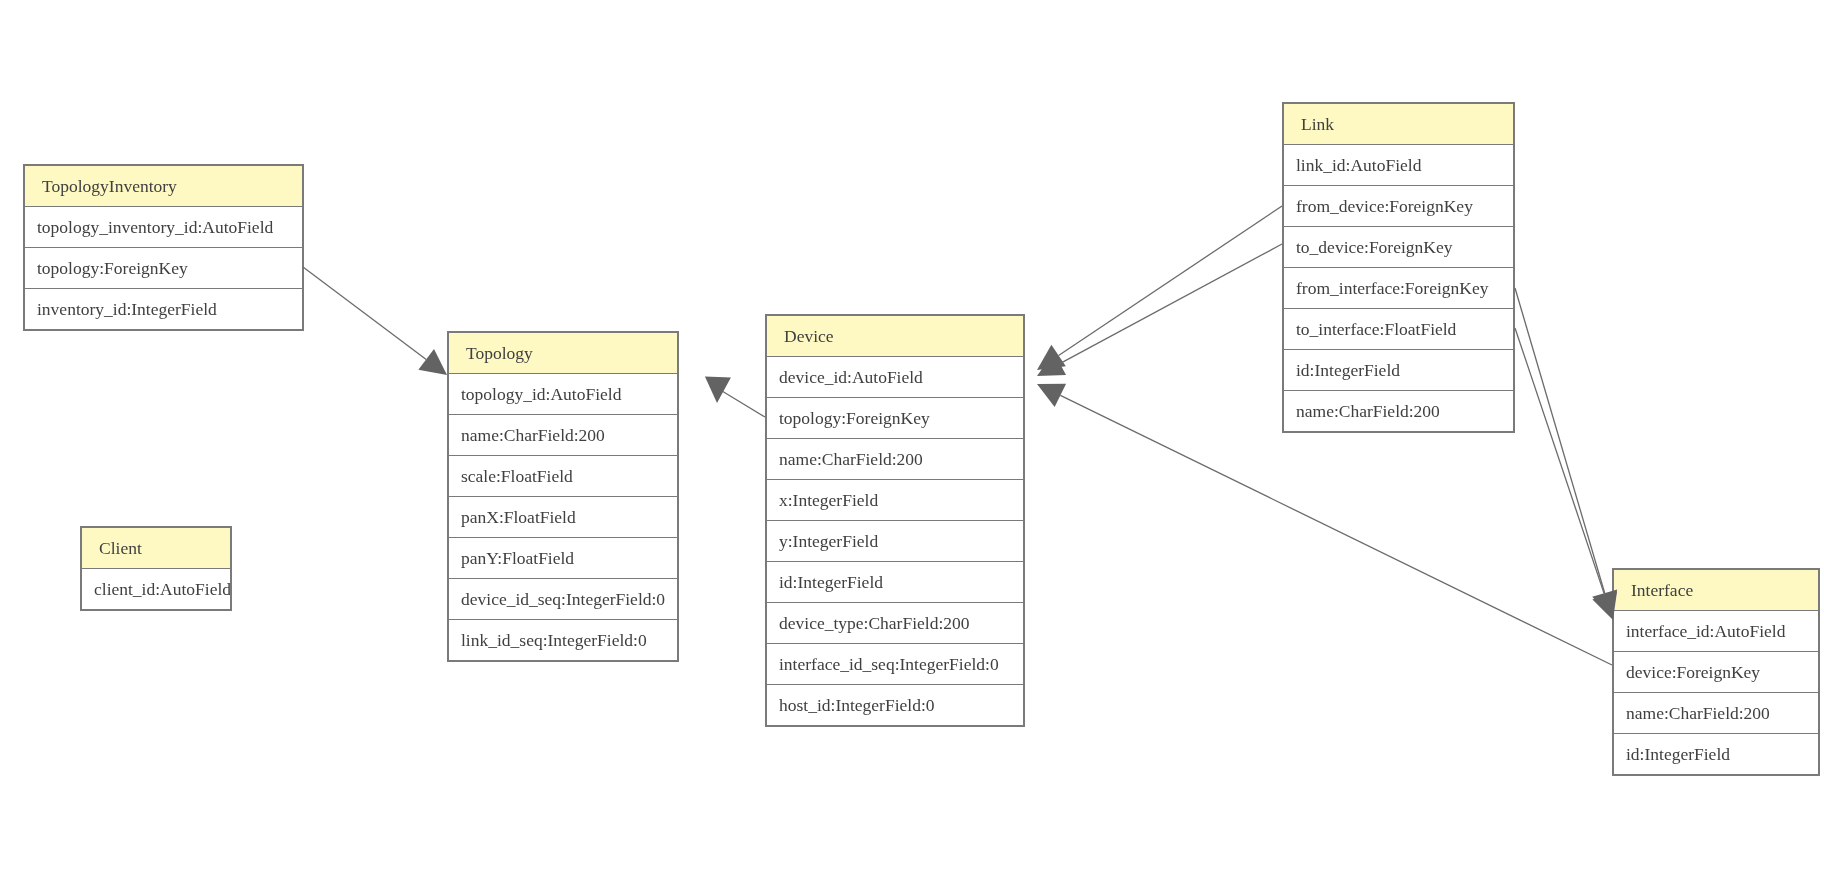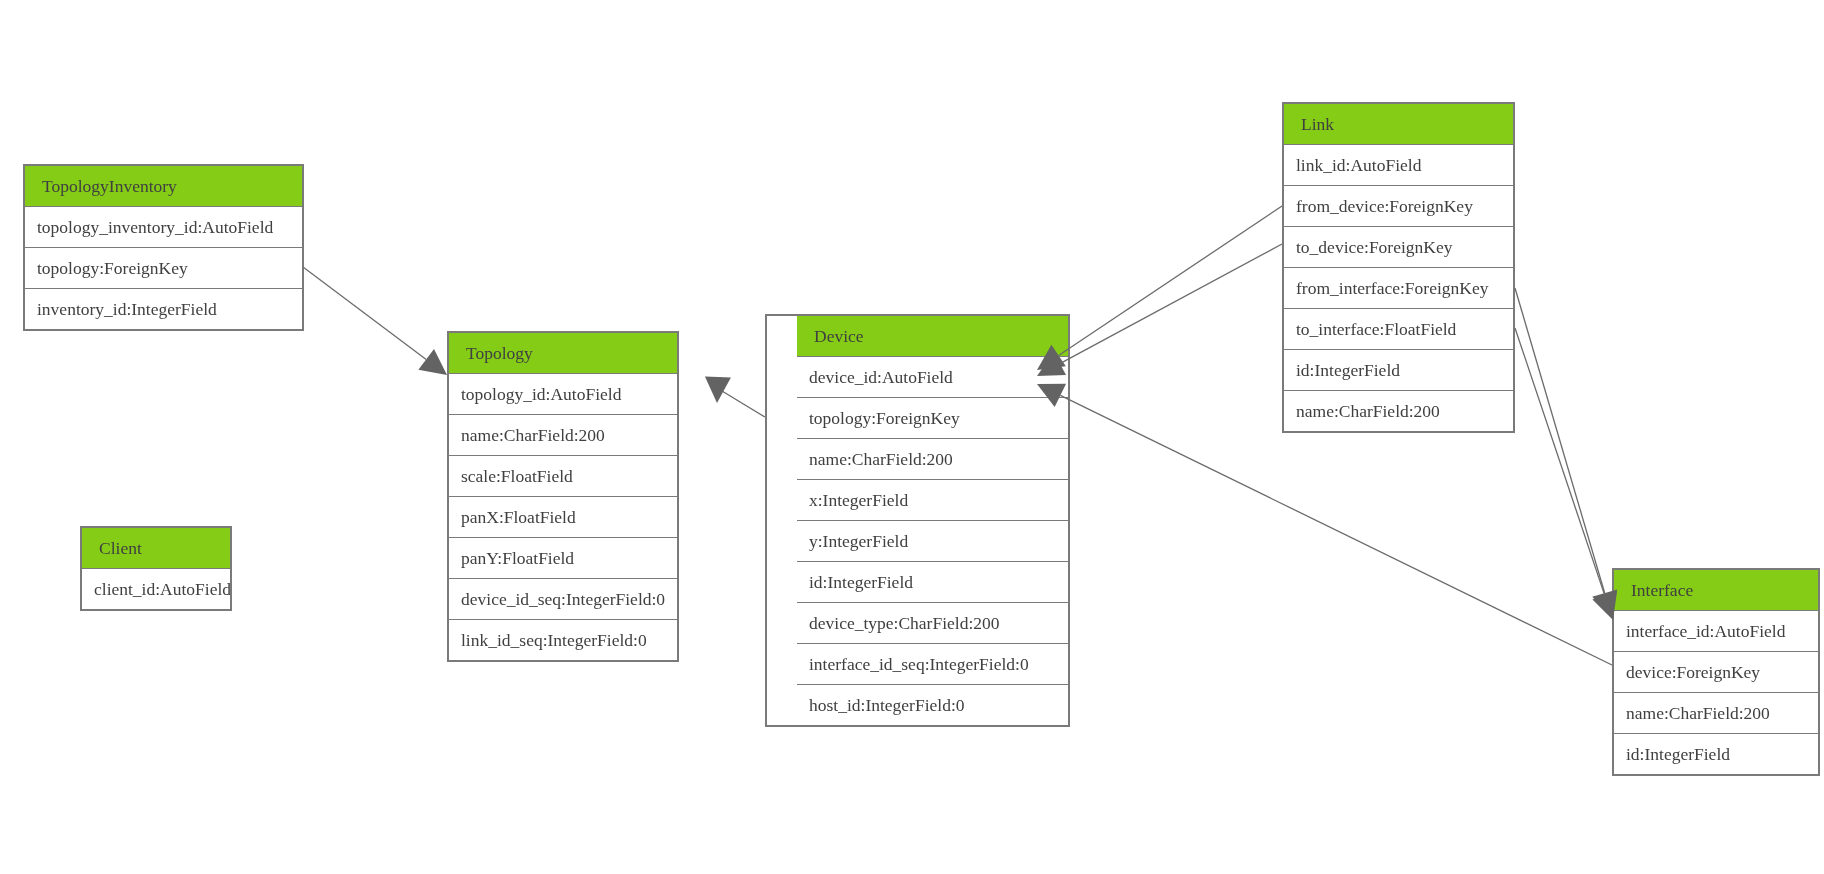--- a/index.html
+++ b/index.html
@@ -18,21 +18,21 @@
   .entity {
     position: absolute;
     background: #ffffff;
     border: 2px solid #7a7a7a;
     box-sizing: border-box;
     z-index: 2;
   }
   .entity-header {
     height: 40px;
     line-height: 40px;
-    background: #84cc16;
+    background: #fef9c3;
     border-bottom: 1px solid #7a7a7a;
     padding: 0 8px 0 17px;
     font-size: 17.5px;
     color: #404040;
     white-space: nowrap;
     overflow: hidden;
   }
   .entity-row {
     height: 40px;
     line-height: 40px;
@@ -102,21 +102,21 @@
       <div class="entity-row">scale:FloatField</div>
       <div class="entity-row">panX:FloatField</div>
       <div class="entity-row">panY:FloatField</div>
       <div class="entity-row">device_id_seq:IntegerField:0</div>
       <div class="entity-row">link_id_seq:IntegerField:0</div>
     </div>
     <div class="entity" style="left: 80px; top: 526px; width: 152px;">
       <div class="entity-header">Client</div>
       <div class="entity-row">client_id:AutoField</div>
     </div>
-    <div class="entity" style="left: 765px; top: 314px; width: 305px; padding-left: 30px;">
+    <div class="entity" style="left: 765px; top: 314px; width: 260px;">
       <div class="entity-header">Device</div>
       <div class="entity-row">device_id:AutoField</div>
       <div class="entity-row">topology:ForeignKey</div>
       <div class="entity-row">name:CharField:200</div>
       <div class="entity-row">x:IntegerField</div>
       <div class="entity-row">y:IntegerField</div>
       <div class="entity-row">id:IntegerField</div>
       <div class="entity-row">device_type:CharField:200</div>
       <div class="entity-row">interface_id_seq:IntegerField:0</div>
       <div class="entity-row">host_id:IntegerField:0</div>

